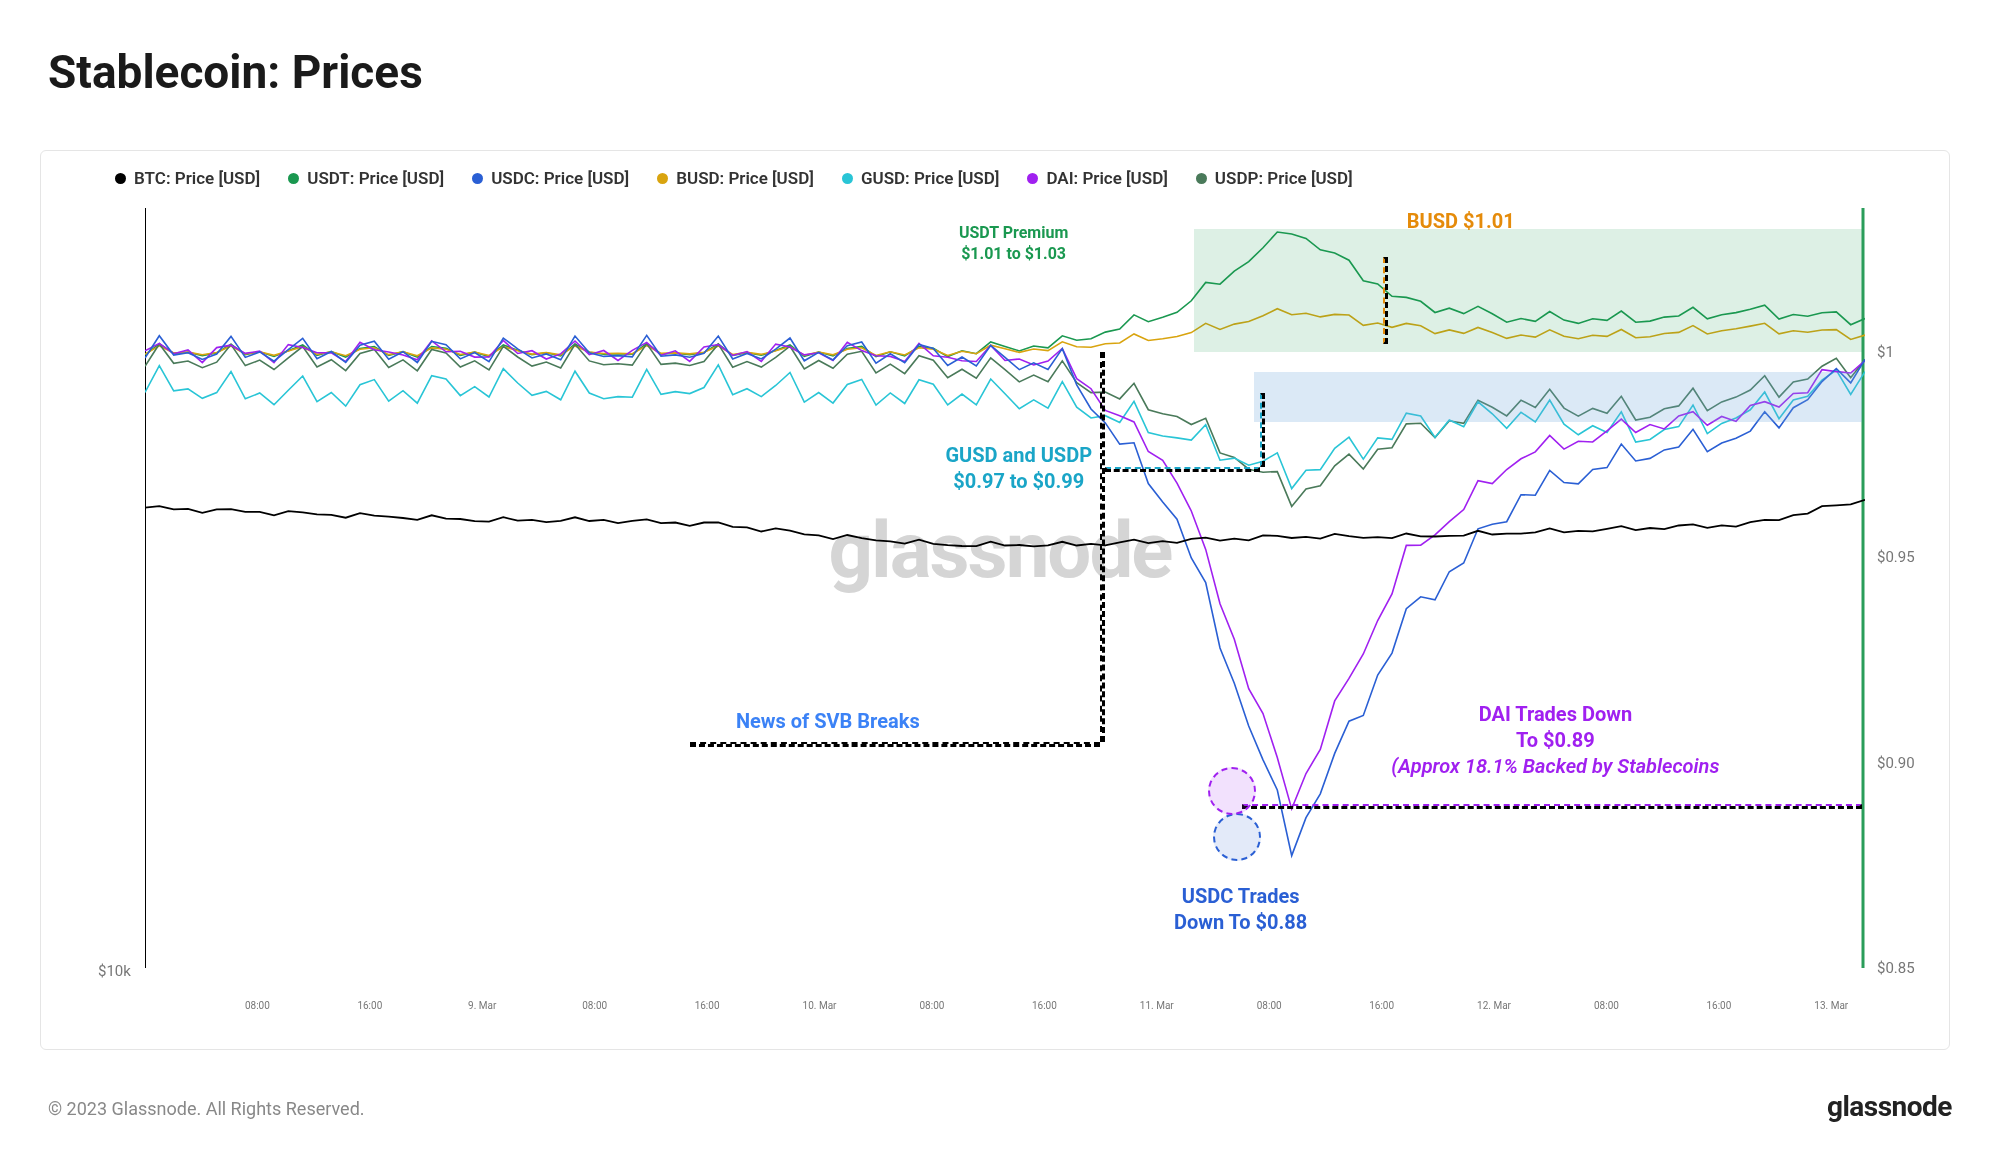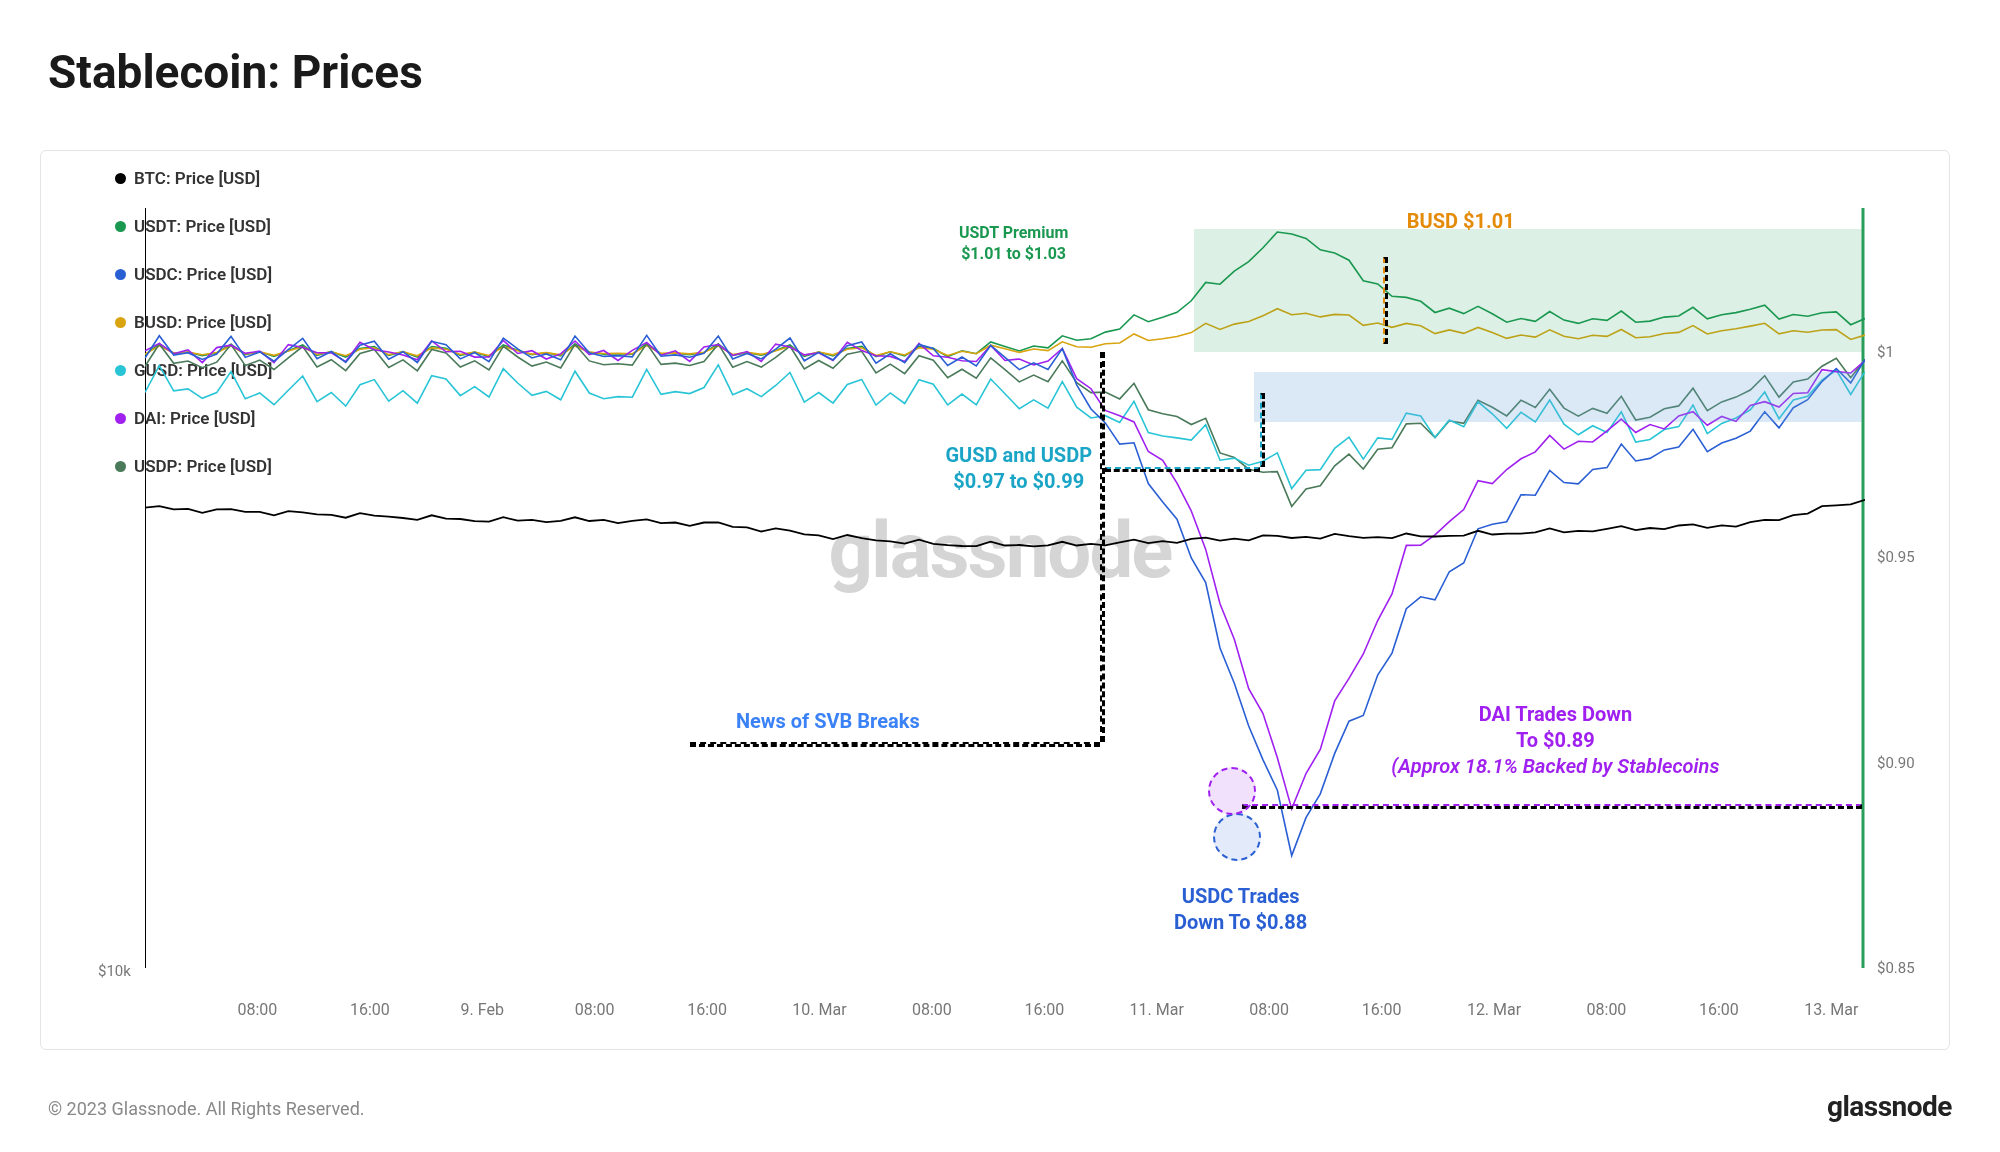--- a/index.html
+++ b/index.html
@@ -30,21 +30,20 @@
   }
   .legend {
     position: absolute;
     left: 115px;
     top: 168px;
     display: flex;
     gap: 28px;
     font-size: 17px;
     font-weight: 600;
     color: #333;
-    flex-direction: column;
   }
   .legend-item { display: flex; align-items: center; gap: 8px; }
   .dot { width: 11px; height: 11px; border-radius: 50%; display: inline-block; }
   .plot {
     position: absolute;
     left: 145px;
     top: 208px;
     width: 1720px;
     height: 760px;
   }
@@ -56,21 +55,21 @@
     color: #777;
   }
   .y-right-tick {
     position: absolute;
     font-size: 15px;
     color: #777;
   }
   .x-tick {
     position: absolute;
     top: 1000px;
-    font-size: 16px;
+    font-size: 10px;
     color: #777;
     transform: translateX(-50%);
   }
   .watermark {
     position: absolute;
     left: 50%;
     top: 550px;
     transform: translate(-50%,-50%);
     font-size: 78px;
     font-weight: 700;
@@ -194,21 +193,21 @@
 
 <div class="footer-left">© 2023 Glassnode. All Rights Reserved.</div>
 <div class="footer-right">glassnode</div>
 
 <div class="y-right-tick" style="left: 1877px; top: 342.784px;">$1</div>
 <div class="y-right-tick" style="left: 1877px; top: 548.189px;">$0.95</div>
 <div class="y-right-tick" style="left: 1877px; top: 753.595px;">$0.90</div>
 <div class="y-right-tick" style="left: 1877px; top: 959px;">$0.85</div>
 <div class="x-tick" style="left: 257.418px;">08:00</div>
 <div class="x-tick" style="left: 369.837px;">16:00</div>
-<div class="x-tick" style="left: 482.255px;">9. Feb</div>
+<div class="x-tick" style="left: 482.255px;">9. Mar</div>
 <div class="x-tick" style="left: 594.673px;">08:00</div>
 <div class="x-tick" style="left: 707.092px;">16:00</div>
 <div class="x-tick" style="left: 819.51px;">10. Mar</div>
 <div class="x-tick" style="left: 931.928px;">08:00</div>
 <div class="x-tick" style="left: 1044.35px;">16:00</div>
 <div class="x-tick" style="left: 1156.76px;">11. Mar</div>
 <div class="x-tick" style="left: 1269.18px;">08:00</div>
 <div class="x-tick" style="left: 1381.6px;">16:00</div>
 <div class="x-tick" style="left: 1494.02px;">12. Mar</div>
 <div class="x-tick" style="left: 1606.44px;">08:00</div>

